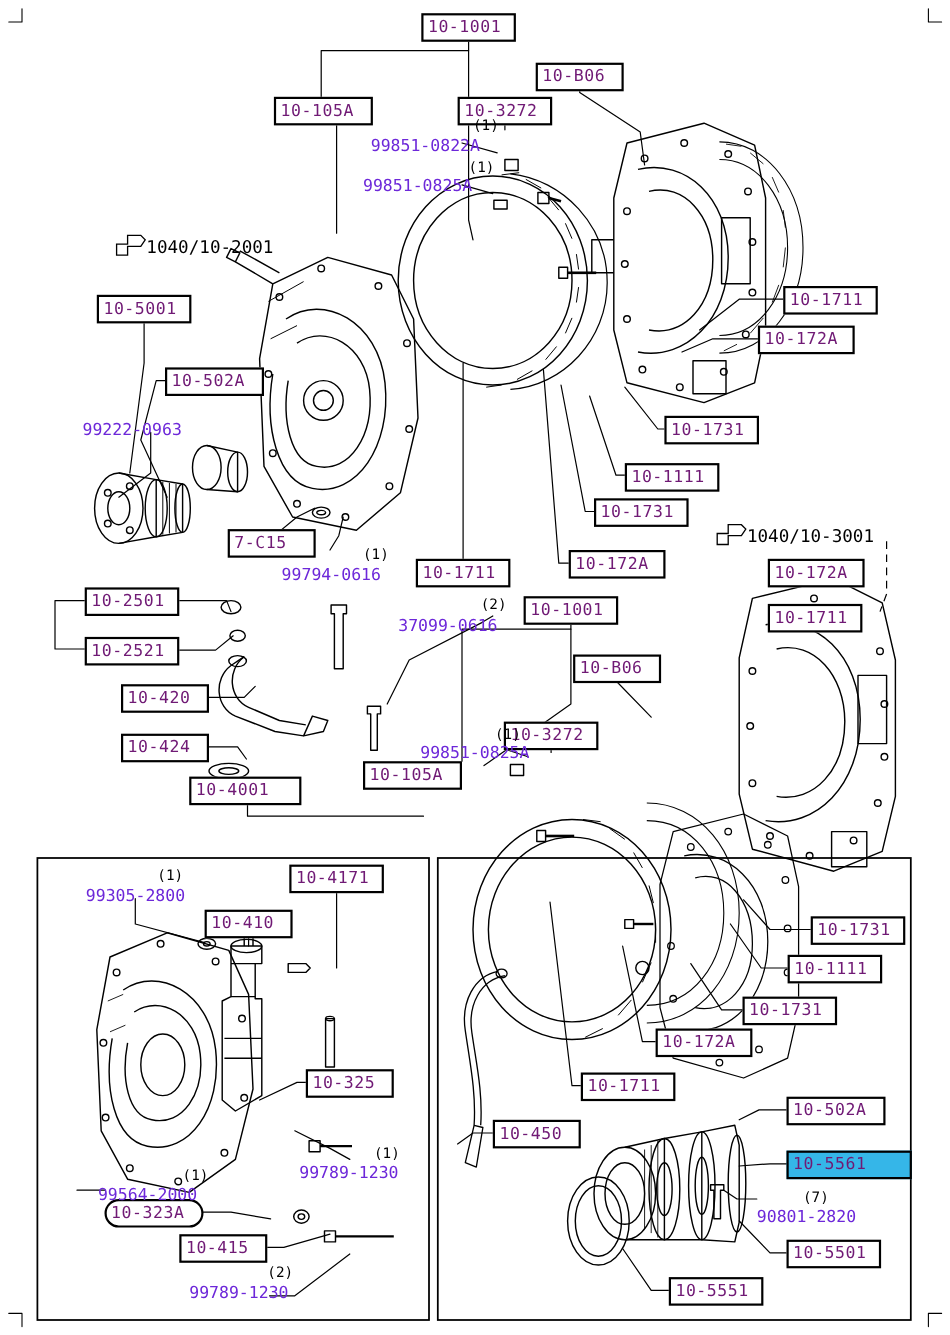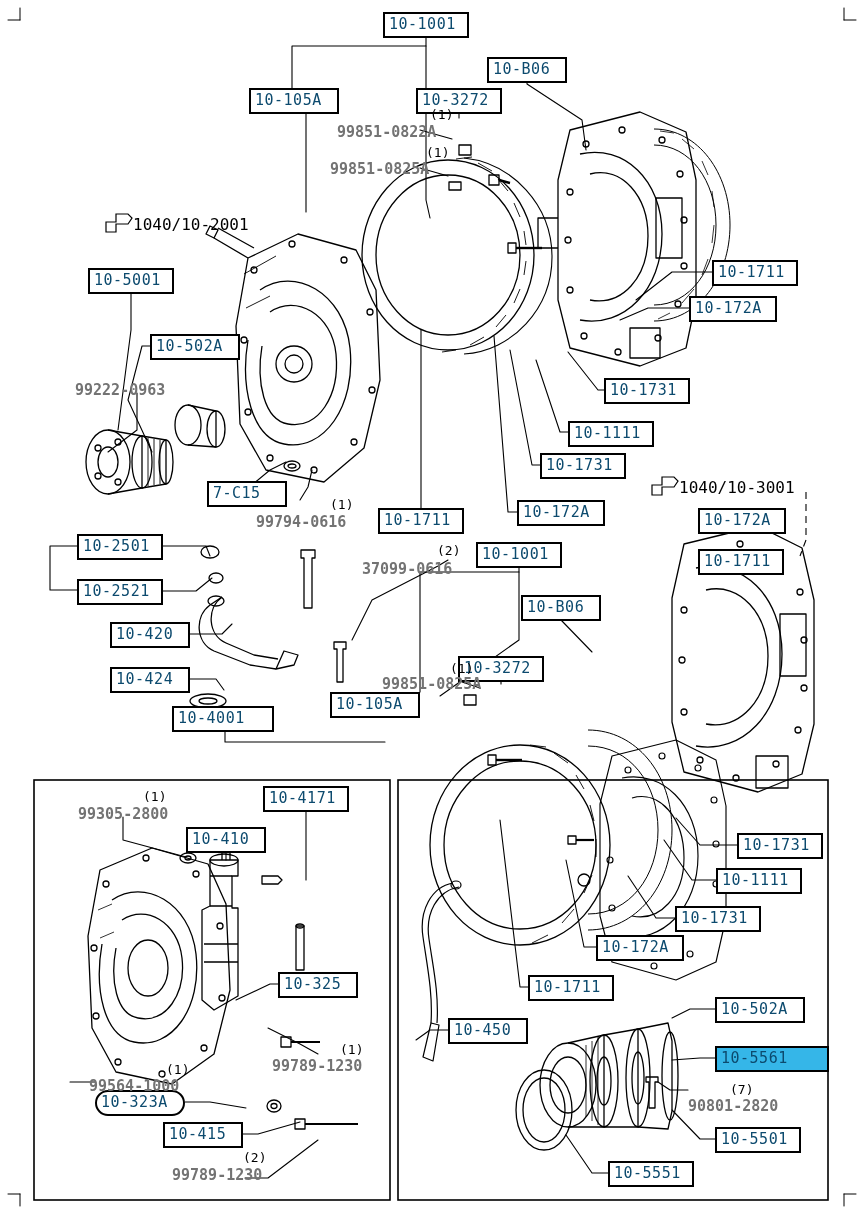--- a/index.html
+++ b/index.html
@@ -6,38 +6,37 @@
   body{width:864px;height:1214px;position:relative;overflow:hidden;
        font-family:"DejaVu Sans Mono", monospace;}
   #sheet{position:absolute;left:0;top:0;width:864px;height:1214px;}
   svg.layer{position:absolute;left:0;top:0;width:864px;height:1214px;}
 
   
   .lbl{
     position:absolute;
     border:2px solid #000;
     background:#fff;
-    color:#0c4a6e;
+    color:#701a75;
     font-family:"DejaVu Sans Mono", monospace;
     font-size:15px;
     line-height:19px;
     letter-spacing:0.5px;
     padding:1px 20px 2px 4px;
     white-space:nowrap;
     box-sizing:border-box;
   }
   .lbl.hl{ background:#35b6e8; }
   .plain{
     position:absolute;
-    color:#737373;
+    color:#6d28d9;
     font-family:"DejaVu Sans Mono", monospace;
     font-size:15px;
     line-height:18px;
     white-space:nowrap;
-    font-weight:bold;
   }
   .qty{
     position:absolute;
     color:#000;
     font-family:"DejaVu Sans Mono", monospace;
     font-size:13px;
     line-height:15px;
     white-space:nowrap;
   }
   .ref{
@@ -458,21 +457,21 @@
     </div>
   <div id="plain-labels">
       <div class="plain" style="left: 337px; top: 123px;">99851-0822A</div>
       <div class="plain" style="left: 330px; top: 160px;">99851-0825A</div>
       <div class="plain" style="left: 75px; top: 381px;">99222-0963</div>
       <div class="plain" style="left: 256px; top: 513px;">99794-0616</div>
       <div class="plain" style="left: 362px; top: 560px;">37099-0616</div>
       <div class="plain" style="left: 382px; top: 675px;">99851-0825A</div>
       <div class="plain" style="left: 78px; top: 805px;">99305-2800</div>
       <div class="plain" style="left: 272px; top: 1057px;">99789-1230</div>
-      <div class="plain" style="left: 89px; top: 1077px;">99564-1000</div>
+      <div class="plain" style="left: 89px; top: 1077px;">99564-2000</div>
       <div class="plain" style="left: 172px; top: 1166px;">99789-1230</div>
       <div class="plain" style="left: 688px; top: 1097px;">90801-2820</div>
     </div>
   <div id="qty-labels">
       <div class="qty" style="left: 430px; top: 107px;">(1)</div>
       <div class="qty" style="left: 426px; top: 145px;">(1)</div>
       <div class="qty" style="left: 330px; top: 497px;">(1)</div>
       <div class="qty" style="left: 437px; top: 543px;">(2)</div>
       <div class="qty" style="left: 450px; top: 661px;">(1)</div>
       <div class="qty" style="left: 143px; top: 789px;">(1)</div>

